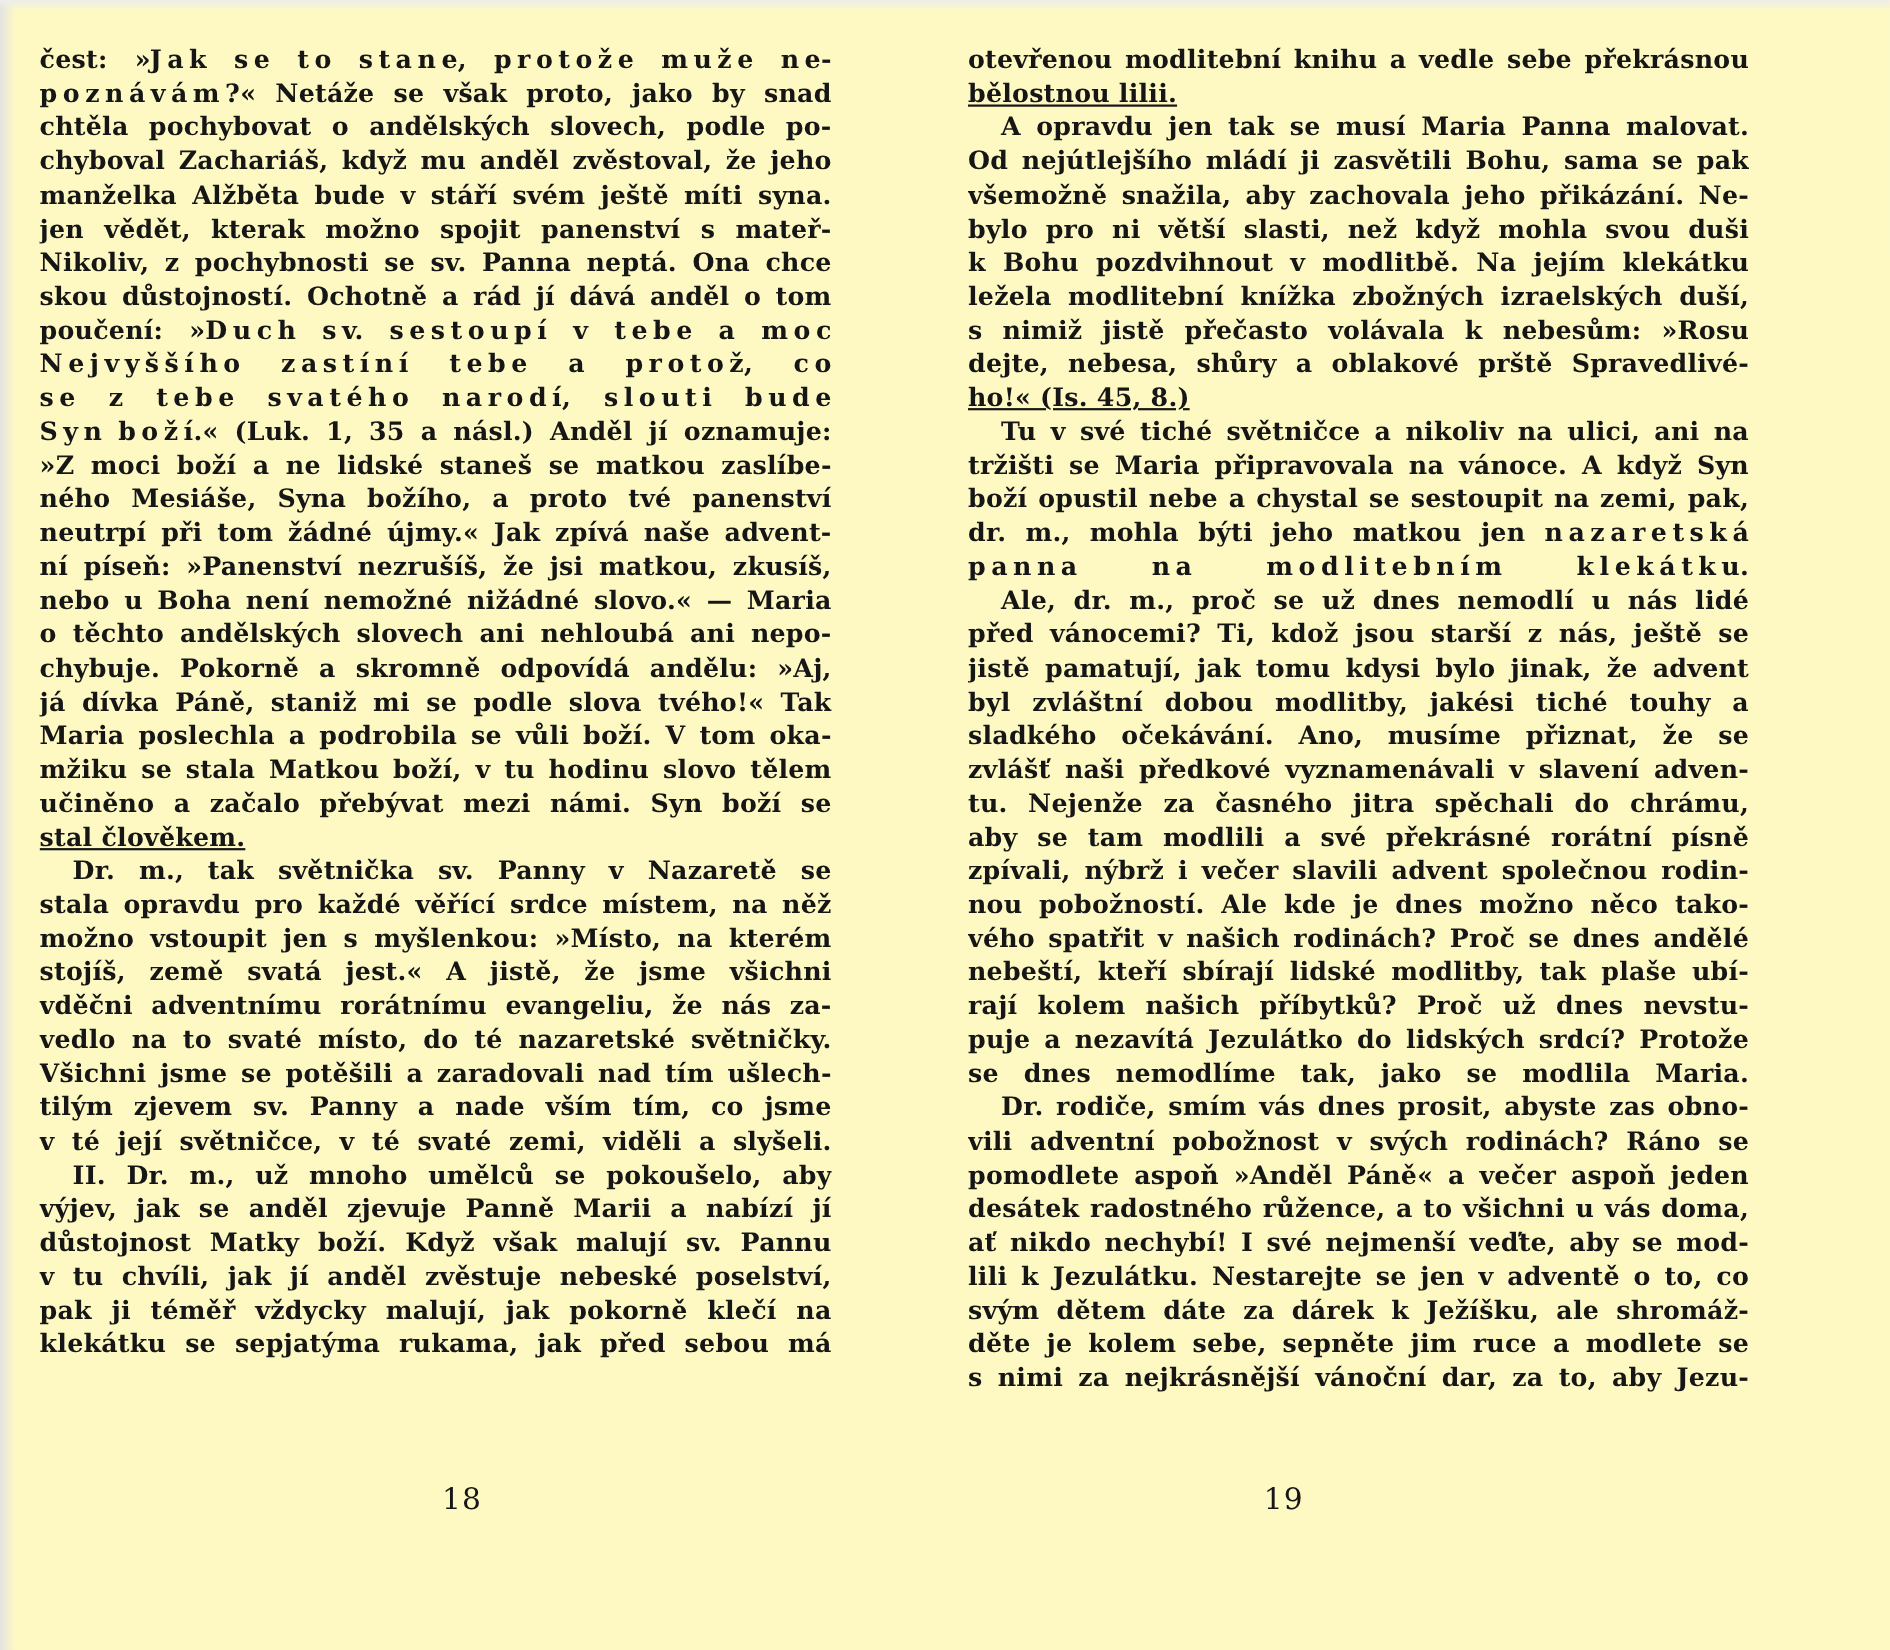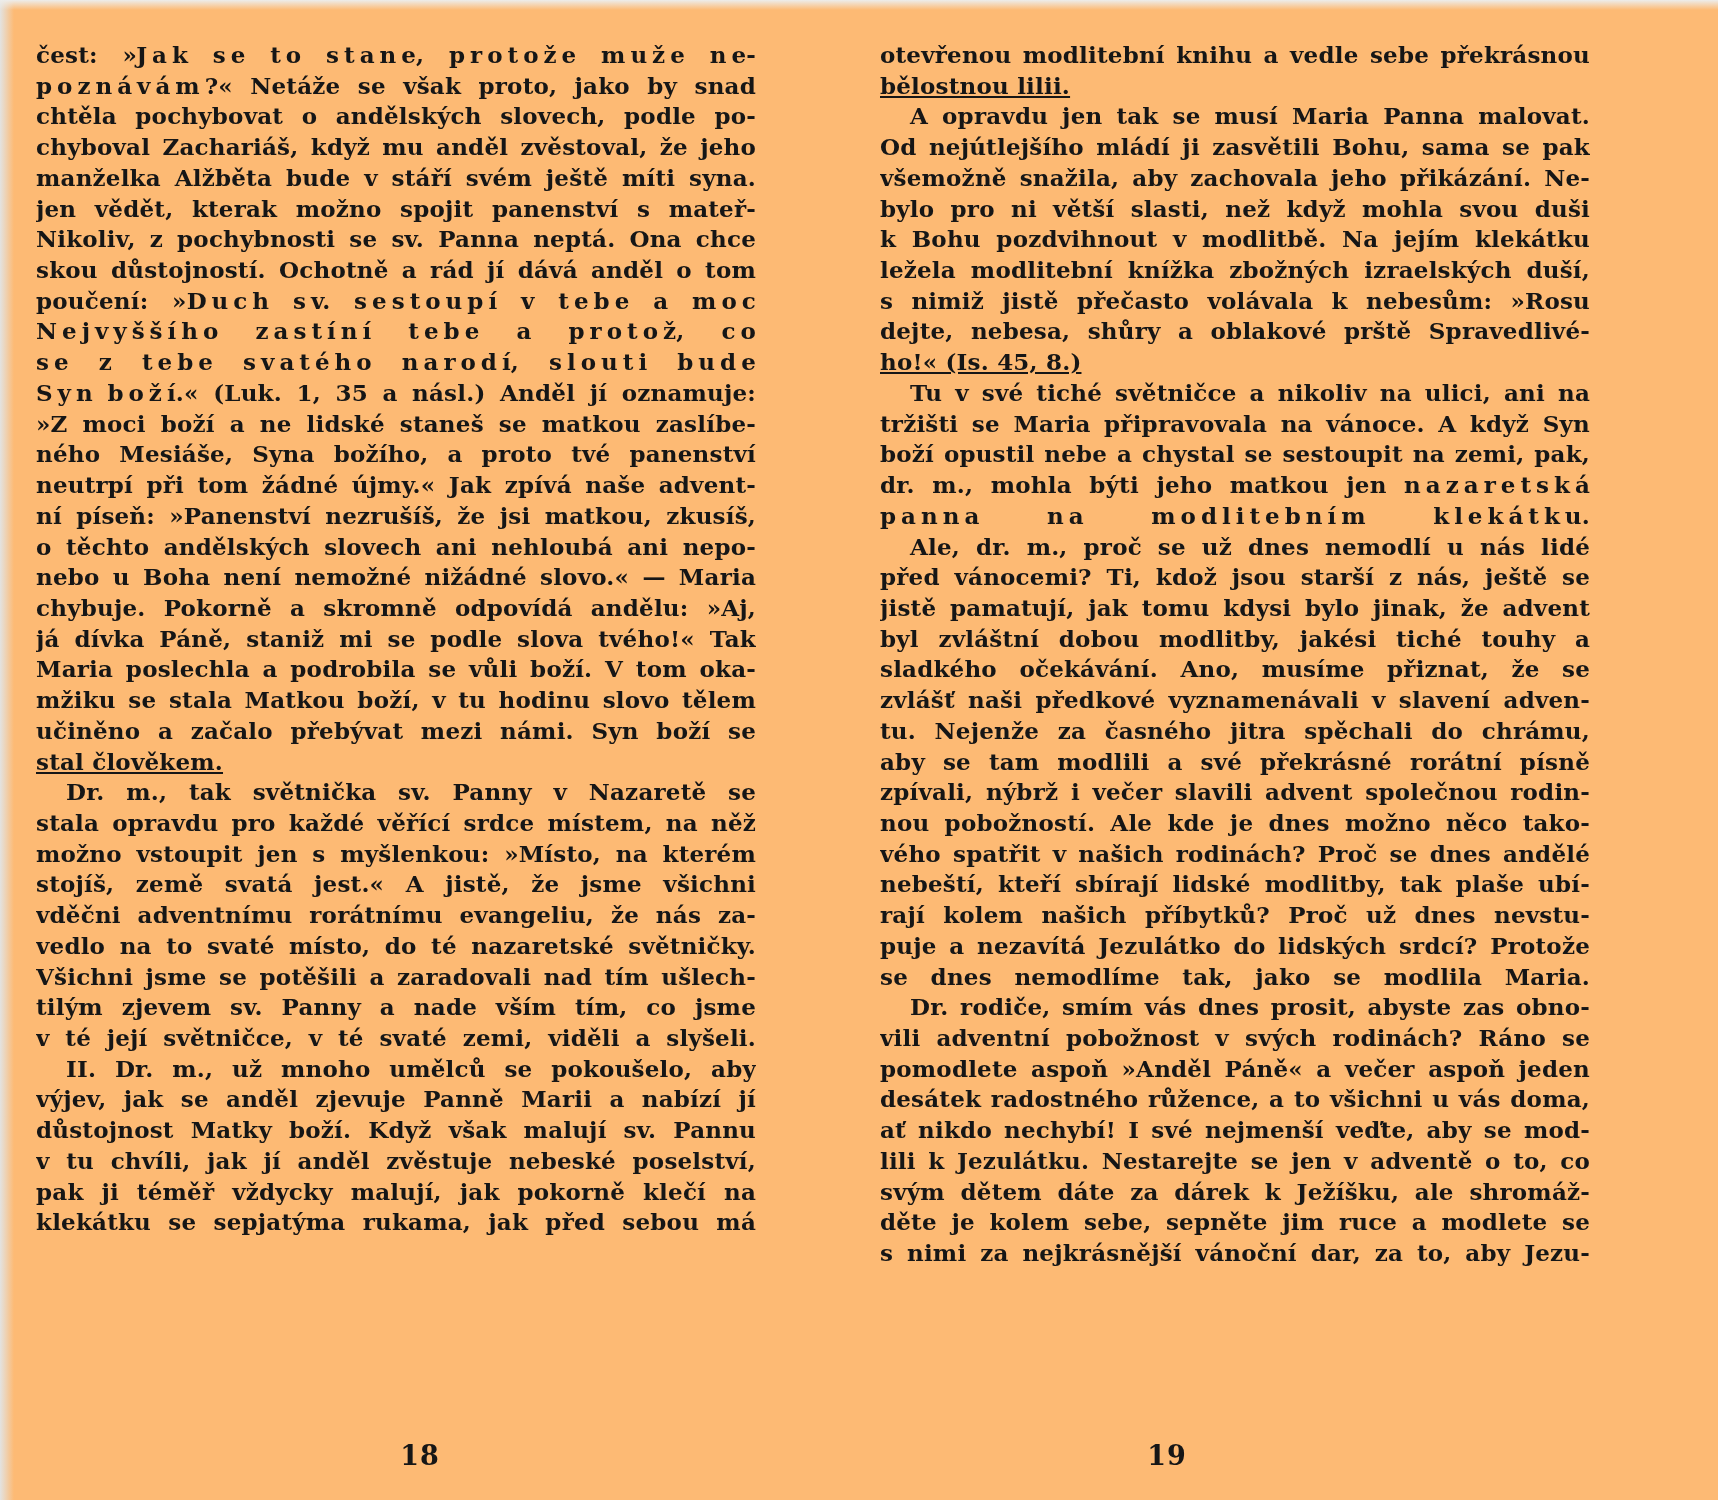--- a/index.html
+++ b/index.html
@@ -4,21 +4,21 @@
 <style>
   html, body { margin: 0; padding: 0; }
   body {
     width: 1718px; height: 1500px;
     background: #f4f4f2;
     font-family: "DejaVu Serif", serif;
   }
   .spread {
     position: relative;
     width: 1718px; height: 1500px;
-    background: #fdba74;
+    background: #fef9c3;
     overflow: hidden;
     color: #161616;
   }
   
   .spread::before {
     content: "";
     position: absolute; left: 0; top: 0; bottom: 0; width: 14px;
     background: linear-gradient(to right, #e3e3e1, rgba(255,255,255,0));
     pointer-events: none;
   }
@@ -42,25 +42,25 @@
     line-height: 30.72px;
     text-align: justify;
     text-align-last: justify;
     overflow: hidden;
     white-space: nowrap;
   }
   .line.end { text-align-last: left; text-decoration: underline; }
   .line.indent { text-indent: 30px; }
   .page-number {
     position: absolute;
-    top: 1440px;
+    top: 1348px;
     width: 90px;
     text-align: center;
     font-size: 27px;
-    font-weight: bold;
+    font-weight: normal;
     letter-spacing: 1px;
   }
   .pn-left  { left: 375px; }
   .pn-right { left: 1122px; }
 </style>
 </head>
 <body>
 
 <div class="spread">
 
@@ -74,22 +74,22 @@
       <div class="line">Nikoliv, z pochybnosti se sv. Panna neptá. Ona chce</div>
       <div class="line">skou důstojností. Ochotně a rád jí dává anděl o tom</div>
       <div class="line">poučení: »D u c h s v. s e s t o u p í v t e b e a m o c</div>
       <div class="line">N e j v y š š í h o z a s t í n í t e b e a p r o t o ž, c o</div>
       <div class="line">s e z t e b e s v a t é h o n a r o d í, s l o u t i b u d e</div>
       <div class="line">S y n b o ž í.« (Luk. 1, 35 a násl.) Anděl jí oznamuje:</div>
       <div class="line">»Z moci boží a ne lidské staneš se matkou zaslíbe-</div>
       <div class="line">ného Mesiáše, Syna božího, a proto tvé panenství</div>
       <div class="line">neutrpí při tom žádné újmy.« Jak zpívá naše advent-</div>
       <div class="line">ní píseň: »Panenství nezrušíš, že jsi matkou, zkusíš,</div>
+      <div class="line">nebo u Boha není nemožné nižádné slovo.« — Maria</div>
       <div class="line">o těchto andělských slovech ani nehloubá ani nepo-</div>
-      <div class="line">nebo u Boha není nemožné nižádné slovo.« — Maria</div>
       <div class="line">chybuje. Pokorně a skromně odpovídá andělu: »Aj,</div>
       <div class="line">já dívka Páně, staniž mi se podle slova tvého!« Tak</div>
       <div class="line">Maria poslechla a podrobila se vůli boží. V tom oka-</div>
       <div class="line">mžiku se stala Matkou boží, v tu hodinu slovo tělem</div>
       <div class="line">učiněno a začalo přebývat mezi námi. Syn boží se</div>
       <div class="line end">stal člověkem.</div>
       <div class="line indent">Dr. m., tak světnička sv. Panny v Nazaretě se</div>
       <div class="line">stala opravdu pro každé věřící srdce místem, na něž</div>
       <div class="line">možno vstoupit jen s myšlenkou: »Místo, na kterém</div>
       <div class="line">stojíš, země svatá jest.« A jistě, že jsme všichni</div>

